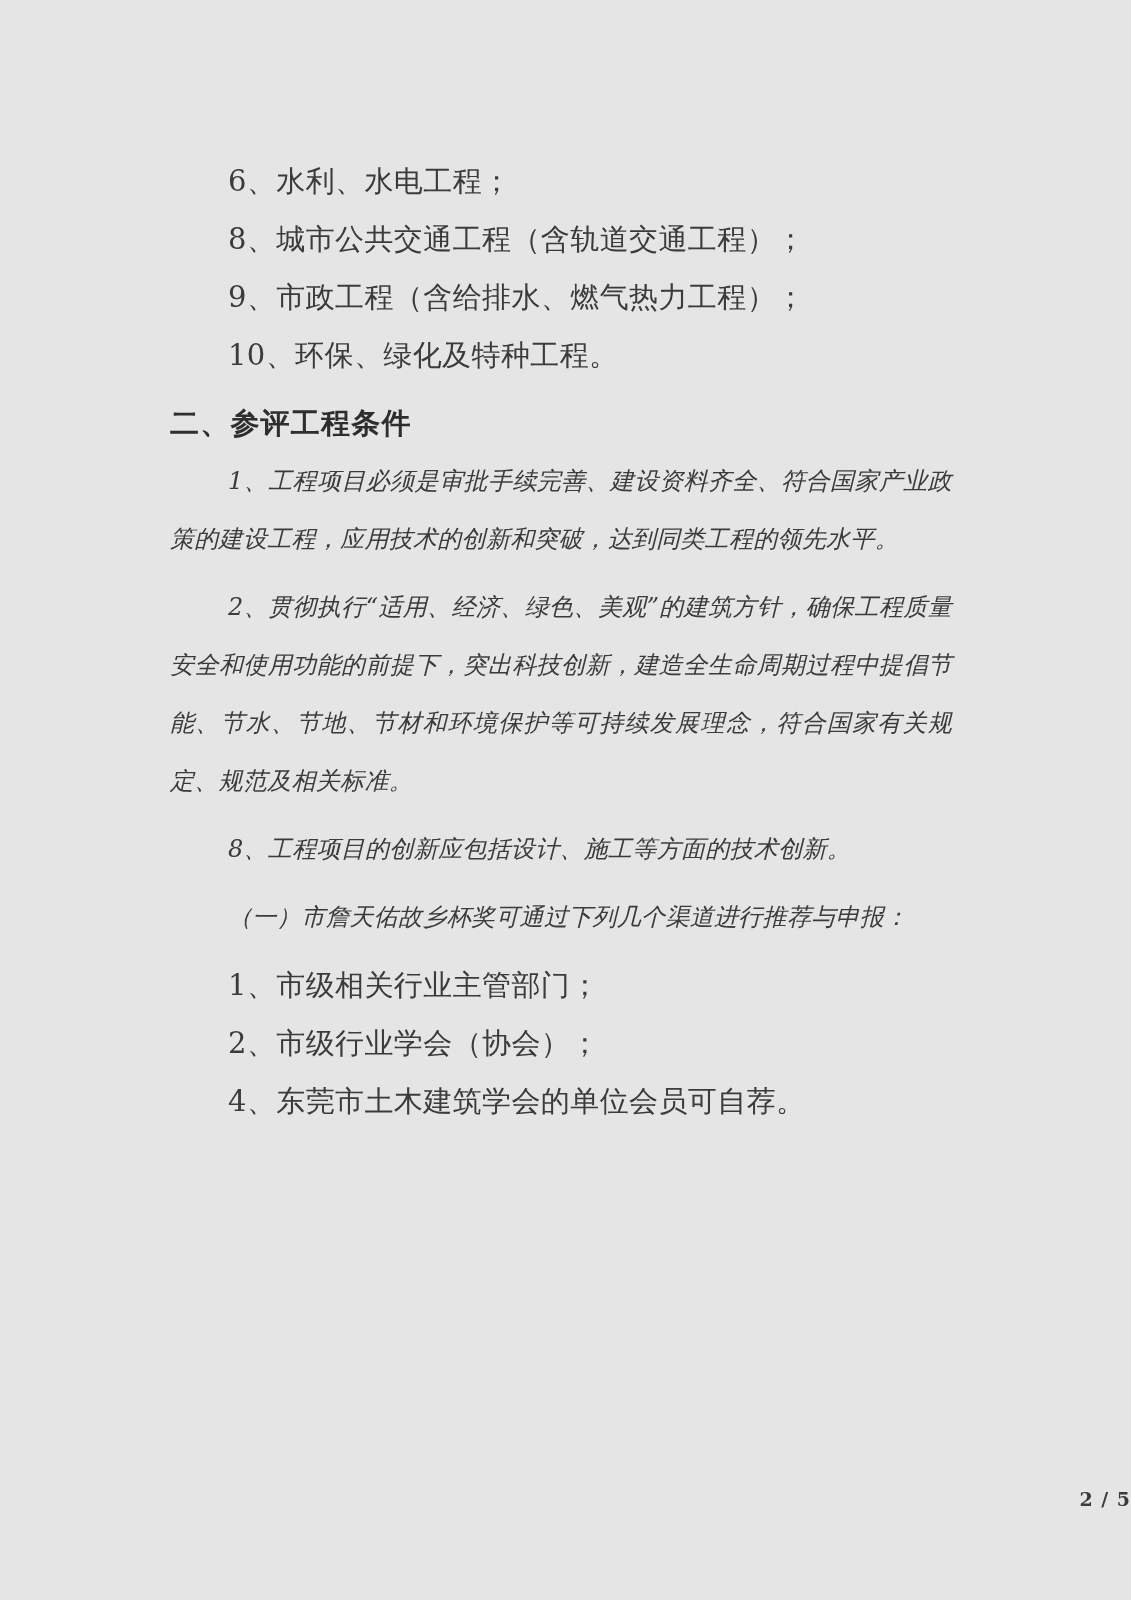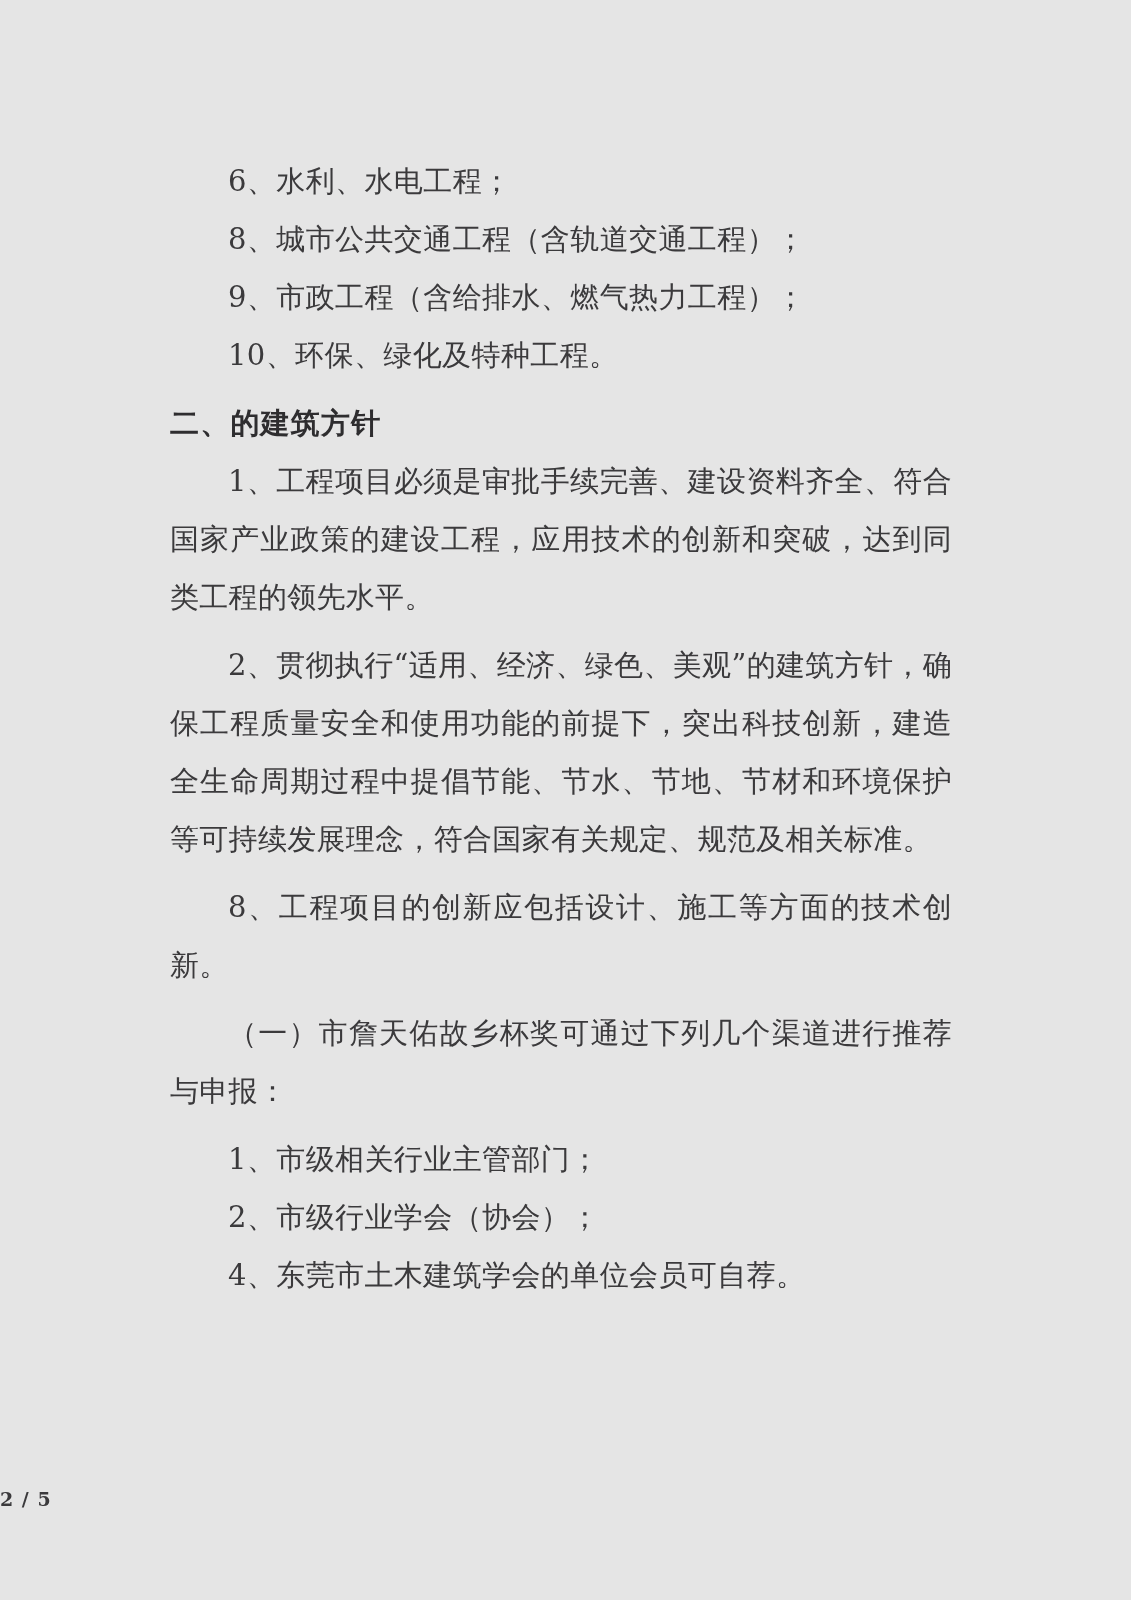--- a/index.html
+++ b/index.html
@@ -48,38 +48,39 @@
   .section-heading {
     font-size: 29px;
     line-height: 58px;
     font-weight: bold;
     letter-spacing: 1.2px;
     color: #2e2d2f;
     padding-left: 0;
   }
 
   .para {
-    font-size: 29px;
+    font-size: 24px;
     line-height: 58px;
     letter-spacing: 0.3px;
     text-align: justify;
     text-align-last: left;
     text-justify: inter-character;
     color: #3b3a3c;
     text-indent: 58px;
+    font-style: italic;
   }
 
   .spacer-sm { height: 10px; }
 
   #footer {
     position: absolute;
     left: 0;
     top: 1488px;
     width: 1131px;
-    text-align: left;
+    text-align: right;
     font-size: 19px;
     font-weight: bold;
     letter-spacing: 1px;
     color: #3b3a3c;
     font-family: "DejaVu Serif", "Liberation Serif", serif;
   }
 </style>
 </head>
 <body>
 
@@ -87,21 +88,21 @@
 
   <div id="content">
 
     <div class="line item">6、水利、水电工程；</div>
     <div class="line item">8、城市公共交通工程（含轨道交通工程）；</div>
     <div class="line item">9、市政工程（含给排水、燃气热力工程）；</div>
     <div class="line item">10、环保、绿化及特种工程。</div>
 
     <div class="spacer-sm"></div>
 
-    <div class="section-heading">二、的建筑方针</div>
+    <div class="section-heading">二、参评工程条件</div>
 
     <div class="para">1、工程项目必须是审批手续完善、建设资料齐全、符合国家产业政策的建设工程，应用技术的创新和突破，达到同类工程的领先水平。</div>
 
     <div class="spacer-sm"></div>
 
     <div class="para">2、贯彻执行“适用、经济、绿色、美观”的建筑方针，确保工程质量安全和使用功能的前提下，突出科技创新，建造全生命周期过程中提倡节能、节水、节地、节材和环境保护等可持续发展理念，符合国家有关规定、规范及相关标准。</div>
 
     <div class="spacer-sm"></div>
 
 

